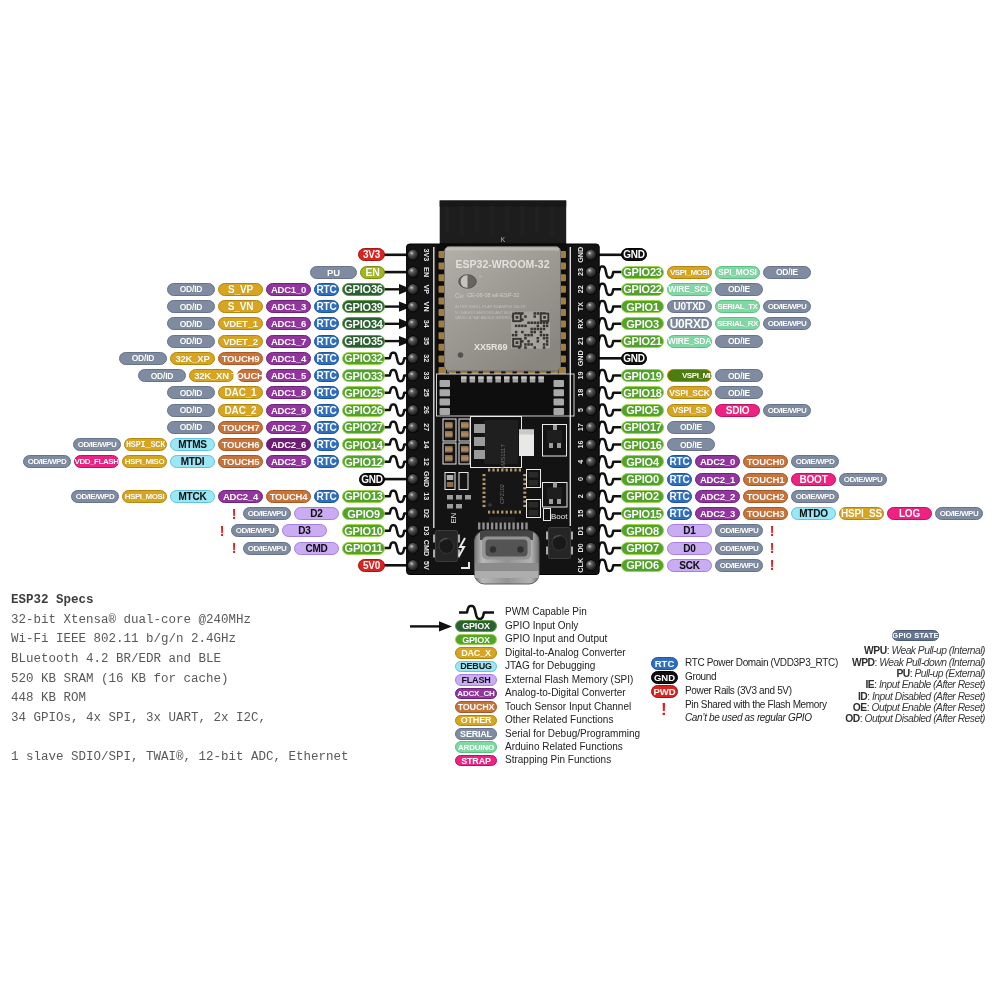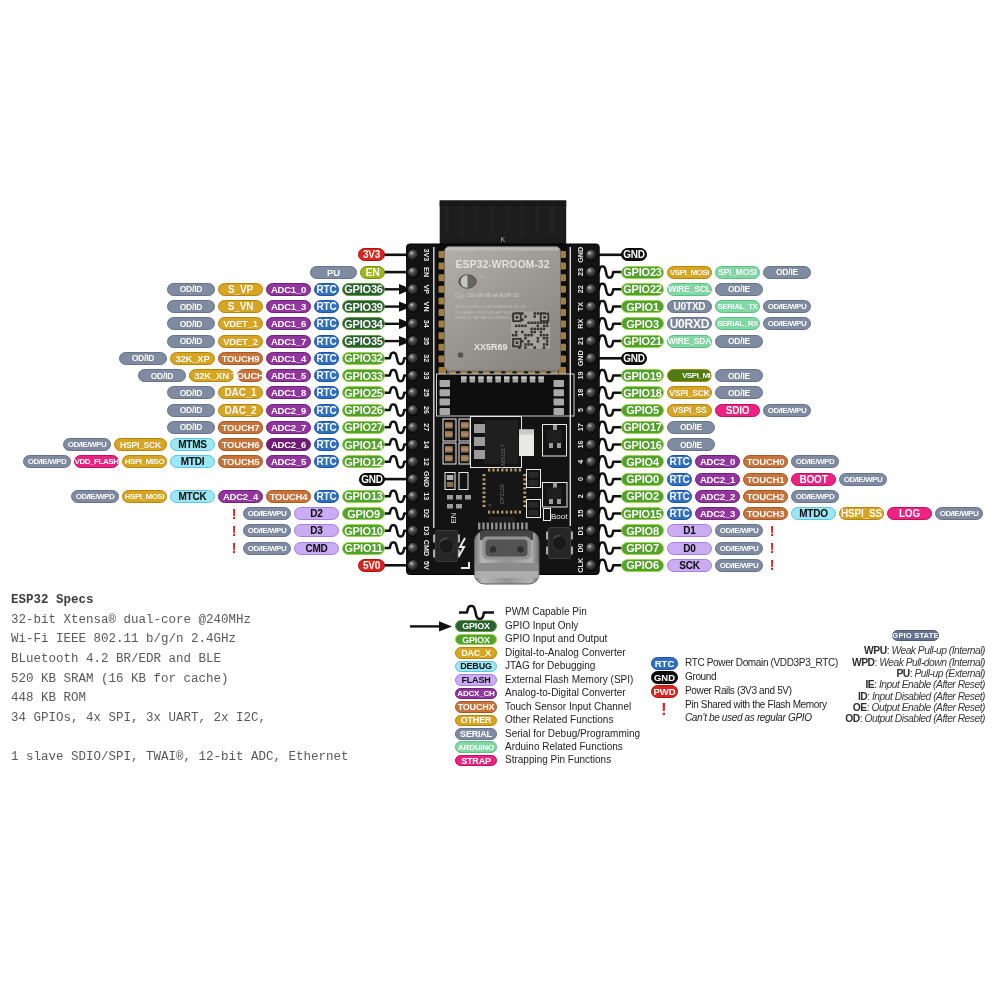--- a/index.html
+++ b/index.html
@@ -624,28 +624,28 @@
     </div>
 <div class="row rowL" style="top:403.6px;">
       <span class="pl" style="width:48px;background:#7e8ba0;border-color:#66738a;font-size:8.5px;color:#fff;letter-spacing:-0.2px;">OD/ID</span>
       <span class="pl" style="width:45px;background:#d7a51f;border-color:#b3860e;font-size:10px;color:#fff;letter-spacing:-0.2px;">DAC_2</span>
       <span class="pl" style="width:45px;background:#93359e;border-color:#6d2478;font-size:9.5px;color:#fff;letter-spacing:-0.2px;">ADC2_9</span>
       <span class="pl" style="width:25px;background:#2e6fc0;border-color:#1f55a0;font-size:10px;color:#fff;letter-spacing:-0.2px;">RTC</span>
       <span class="pl" style="width:43px;background:#51a329;border-color:#9ed24f;font-size:11px;color:#fff;letter-spacing:-0.2px;">GPIO26</span>
     </div>
 <div class="row rowL" style="top:420.8px;">
       <span class="pl" style="width:48px;background:#7e8ba0;border-color:#66738a;font-size:8.5px;color:#fff;letter-spacing:-0.2px;">OD/ID</span>
-      <span class="pl" style="width:45px;background:#c8733a;border-color:#a55a24;font-size:9.5px;color:#fff;letter-spacing:-0.2px;border-radius:6px;">TOUCH7</span>
+      <span class="pl" style="width:45px;background:#c8733a;border-color:#a55a24;font-size:9.5px;color:#fff;letter-spacing:-0.2px;">TOUCH7</span>
       <span class="pl" style="width:45px;background:#93359e;border-color:#6d2478;font-size:9.5px;color:#fff;letter-spacing:-0.2px;">ADC2_7</span>
       <span class="pl" style="width:25px;background:#2e6fc0;border-color:#1f55a0;font-size:10px;color:#fff;letter-spacing:-0.2px;">RTC</span>
       <span class="pl" style="width:43px;background:#51a329;border-color:#9ed24f;font-size:11px;color:#fff;letter-spacing:-0.2px;">GPIO27</span>
     </div>
 <div class="row rowL" style="top:438.1px;">
       <span class="pl" style="width:48px;background:#7e8ba0;border-color:#66738a;font-size:8px;color:#fff;letter-spacing:-0.45px;">OD/IE/WPU</span>
-      <span class="pl" style="width:53px;background:#d7a51f;border-color:#b3860e;font-size:8.5px;color:#fff;letter-spacing:-0.2px;">HSPI_SCK</span>
+      <span class="pl" style="width:43px;background:#d7a51f;border-color:#b3860e;font-size:8.5px;color:#fff;letter-spacing:-0.2px;font-family:Liberation Mono, monospace;">HSPI_SCK</span>
       <span class="pl" style="width:45px;background:#9ae7f5;border-color:#5ec5da;font-size:10px;color:#111;letter-spacing:-0.2px;">MTMS</span>
       <span class="pl" style="width:45px;background:#c8733a;border-color:#a55a24;font-size:9.5px;color:#fff;letter-spacing:-0.2px;">TOUCH6</span>
       <span class="pl" style="width:45px;background:#701a75;border-color:#6d2478;font-size:9.5px;color:#fff;letter-spacing:-0.2px;">ADC2_6</span>
       <span class="pl" style="width:25px;background:#2e6fc0;border-color:#1f55a0;font-size:10px;color:#fff;letter-spacing:-0.2px;">RTC</span>
       <span class="pl" style="width:43px;background:#51a329;border-color:#9ed24f;font-size:11px;color:#fff;letter-spacing:-0.2px;">GPIO14</span>
     </div>
 <div class="row rowL" style="top:455.3px;">
       <span class="pl" style="width:48px;background:#7e8ba0;border-color:#66738a;font-size:8px;color:#fff;letter-spacing:-0.45px;">OD/IE/WPD</span>
       <span class="pl" style="width:45px;background:#ee2282;border-color:#c01060;font-size:8px;color:#fff;letter-spacing:-0.45px;">VDD_FLASH</span>
       <span class="pl" style="width:45px;background:#d7a51f;border-color:#b3860e;font-size:8px;color:#fff;letter-spacing:-0.45px;">HSPI_MISO</span>
@@ -670,21 +670,21 @@
 <div class="row rowL" style="top:507.0px;">
       <span class="bang">!</span>
       <span class="pl" style="width:48px;background:#7e8ba0;border-color:#66738a;font-size:8px;color:#fff;letter-spacing:-0.45px;">OD/IE/WPU</span>
       <span class="pl" style="width:45px;background:#c9acf2;border-color:#a67fe0;font-size:10px;color:#111;letter-spacing:-0.2px;">D2</span>
       <span class="pl" style="width:43px;background:#51a329;border-color:#9ed24f;font-size:11px;color:#fff;letter-spacing:-0.2px;">GPIO9</span>
     </div>
 <div class="row rowL" style="top:524.3px;">
       <span class="bang">!</span>
       <span class="pl" style="width:48px;background:#7e8ba0;border-color:#66738a;font-size:8px;color:#fff;letter-spacing:-0.45px;">OD/IE/WPU</span>
       <span class="pl" style="width:45px;background:#c9acf2;border-color:#a67fe0;font-size:10px;color:#111;letter-spacing:-0.2px;">D3</span>
-      <span class="pl" style="width:43px;background:#51a329;border-color:#9ed24f;font-size:11px;color:#fff;letter-spacing:-0.2px;">GPIO10</span>
+      <span class="pl" style="width:43px;background:#51a329;border-color:#9ed24f;font-size:11px;color:#fff;letter-spacing:-0.2px;margin-left:12px;">GPIO10</span>
     </div>
 <div class="row rowL" style="top:541.5px;">
       <span class="bang">!</span>
       <span class="pl" style="width:48px;background:#7e8ba0;border-color:#66738a;font-size:8px;color:#fff;letter-spacing:-0.45px;">OD/IE/WPU</span>
       <span class="pl" style="width:45px;background:#c9acf2;border-color:#a67fe0;font-size:10px;color:#111;letter-spacing:-0.2px;">CMD</span>
       <span class="pl" style="width:43px;background:#51a329;border-color:#9ed24f;font-size:11px;color:#fff;letter-spacing:-0.2px;">GPIO11</span>
     </div>
 <div class="row rowL" style="top:558.8px;">
       <span class="pl" style="width:27px;background:#da2420;border-color:#a81410;font-size:10px;color:#fff;letter-spacing:-0.2px;">5V0</span>
     </div>

